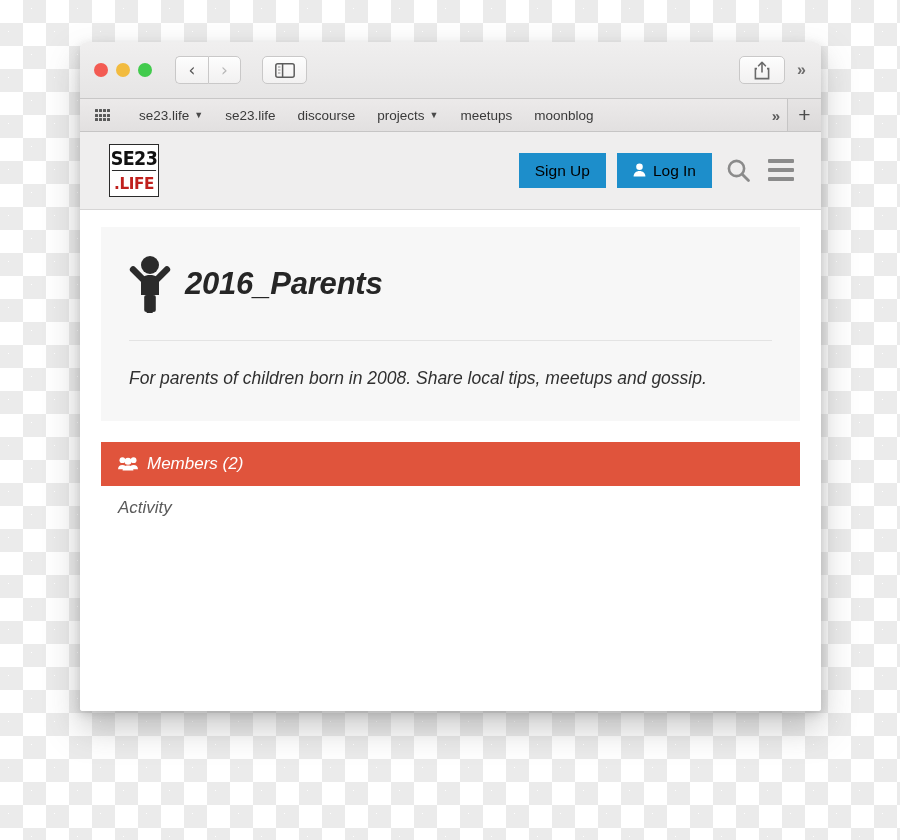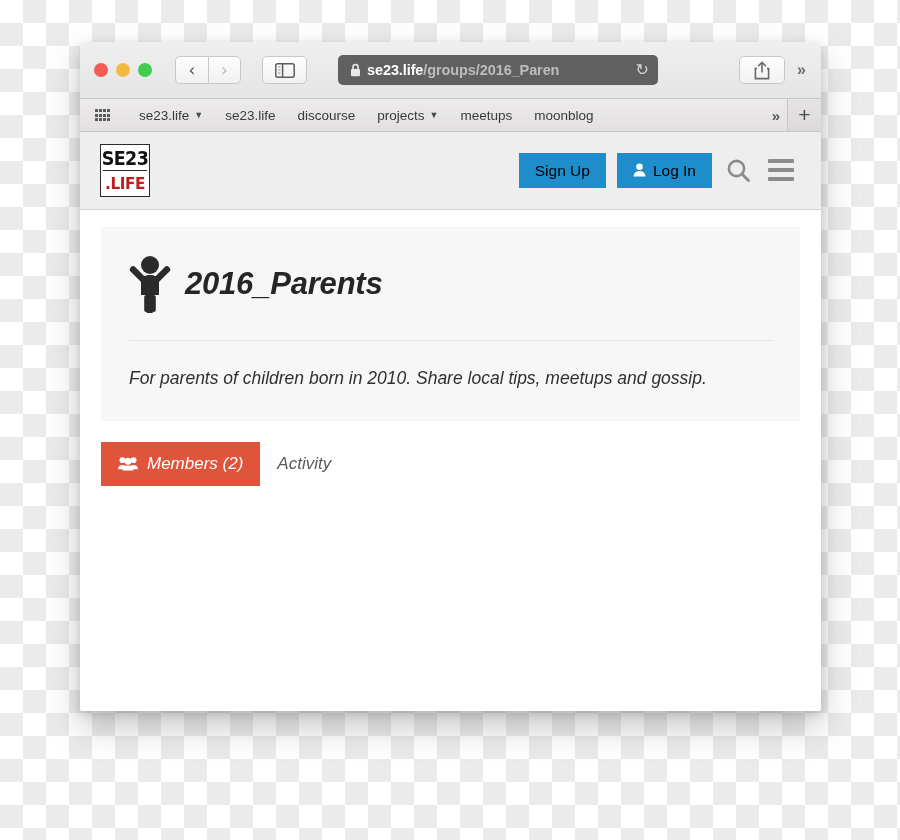--- a/index.html
+++ b/index.html
@@ -151,21 +151,21 @@
     color: #4c4c4c; font-size: 21px; font-weight: 300;
   }
 
   
   .site-header {
     flex: 0 0 78px;
     background: #efeeee;
     border-bottom: 1px solid #d6d5d5;
     display: flex;
     align-items: center;
-    padding: 0 24px 0 20px;
+    padding: 0 24px 0 29px;
   }
   .logo {
     width: 50px; height: 53px;
     border: 1.6px solid #2a2a2a;
     background: #fff;
     display: flex; flex-direction: column;
     overflow: hidden;
   }
   .logo .top {
     flex: 1 1 0;
@@ -227,21 +227,21 @@
   }
   .divider { height: 1px; background: #e3e3e3; margin: 27px 0 0 0; }
   .group-desc {
     margin-top: 26px;
     font-size: 17.5px;
     color: #303030;
     line-height: 1.35;
   }
 
   
-  .tabs { display: flex; align-items: stretch; margin-top: 21px; }
+  .tabs { display: flex; align-items: stretch; margin-top: 21px; flex-direction: column; }
   .tab {
     display: flex; align-items: center; gap: 9px;
     padding: 12px 17px;
     font-size: 17px;
     cursor: pointer;
     color: #5a5a5a;
   }
   .tab.active { background: #e0543c; color: #ffffff; }
 </style>
 </head>
@@ -271,30 +271,20 @@
     <div class="tb-btn sidebar">
       <svg width="20" height="15" viewBox="0 0 20 15">
         <rect x="0.8" y="0.8" width="18.4" height="13.4" rx="2" fill="none" stroke="#5d5d5d" stroke-width="1.5"></rect>
         <line x1="7.6" y1="0.8" x2="7.6" y2="14.2" stroke="#5d5d5d" stroke-width="1.5"></line>
         <line x1="3" y1="4" x2="5.4" y2="4" stroke="#8d8d8d" stroke-width="1.2"></line>
         <line x1="3" y1="7" x2="5.4" y2="7" stroke="#8d8d8d" stroke-width="1.2"></line>
         <line x1="3" y1="10" x2="5.4" y2="10" stroke="#8d8d8d" stroke-width="1.2"></line>
       </svg>
     </div>
 
-    <div class="urlfield">
-      <span class="lock">
-        <svg width="11" height="14" viewBox="0 0 11 14">
-          <path d="M3 6V4a2.5 2.5 0 015 0v2" fill="none" stroke="#e8e8e8" stroke-width="1.6"></path>
-          <rect x="1" y="6" width="9" height="7.2" rx="1" fill="#e8e8e8"></rect>
-        </svg>
-      </span>
-      <span class="urltext"><span>se23.life</span><span class="path">/groups/2016_Paren</span></span>
-      <span class="reload">↻</span>
-    </div>
 
     <div class="tb-right">
       <div class="tb-btn share">
         <svg width="16" height="19" viewBox="0 0 16 19">
           <path d="M8 1.5 L8 11.5" stroke="#6a6a6a" stroke-width="1.6" fill="none"></path>
           <path d="M4.6 4.8 L8 1.4 L11.4 4.8" stroke="#6a6a6a" stroke-width="1.6" fill="none" stroke-linecap="round" stroke-linejoin="round"></path>
           <path d="M3 7.6 H1.4 V17.6 H14.6 V7.6 H13" stroke="#6a6a6a" stroke-width="1.6" fill="none"></path>
         </svg>
       </div>
       <span class="dblchev">»</span>
@@ -390,21 +380,21 @@
           <path d="M13.6 22.4 3.4 12.2a3.2 3.2 0 10-4.6 4.6l10.8 10.8z" fill="#2b2b2b" transform="translate(3,0)"></path>
           <path d="M28.4 22.4 38.6 12.2a3.2 3.2 0 114.6 4.6L32.4 27.6z" fill="#2b2b2b" transform="translate(-3,0)"></path>
           <rect x="15.2" y="40" width="4.2" height="17" rx="2.1" fill="#2b2b2b"></rect>
           <rect x="22.6" y="40" width="4.2" height="17" rx="2.1" fill="#2b2b2b"></rect>
         </svg>
         <h1 class="group-title">2016_Parents</h1>
       </div>
 
       <div class="divider"></div>
 
-      <p class="group-desc">For parents of children born in 2010. Share local tips, meetups and gossip.</p>
+      <p class="group-desc">For parents of children born in 2008. Share local tips, meetups and gossip.</p>
     </div>
 
     <div class="tabs">
       <div class="tab active">
         <svg width="20" height="15" viewBox="0 0 20 15">
           <circle cx="4.4" cy="4.2" r="2.9" fill="#ffffff"></circle>
           <circle cx="15.6" cy="4.2" r="2.9" fill="#ffffff"></circle>
           <path d="M0 13.2c0-2.6 1.8-4.2 4.4-4.2S8.8 10.6 8.8 13.2z" fill="#ffffff"></path>
           <path d="M11.2 13.2c0-2.6 1.8-4.2 4.4-4.2S20 10.6 20 13.2z" fill="#ffffff"></path>
           <circle cx="10" cy="5.2" r="3.5" fill="#ffffff"></circle>

